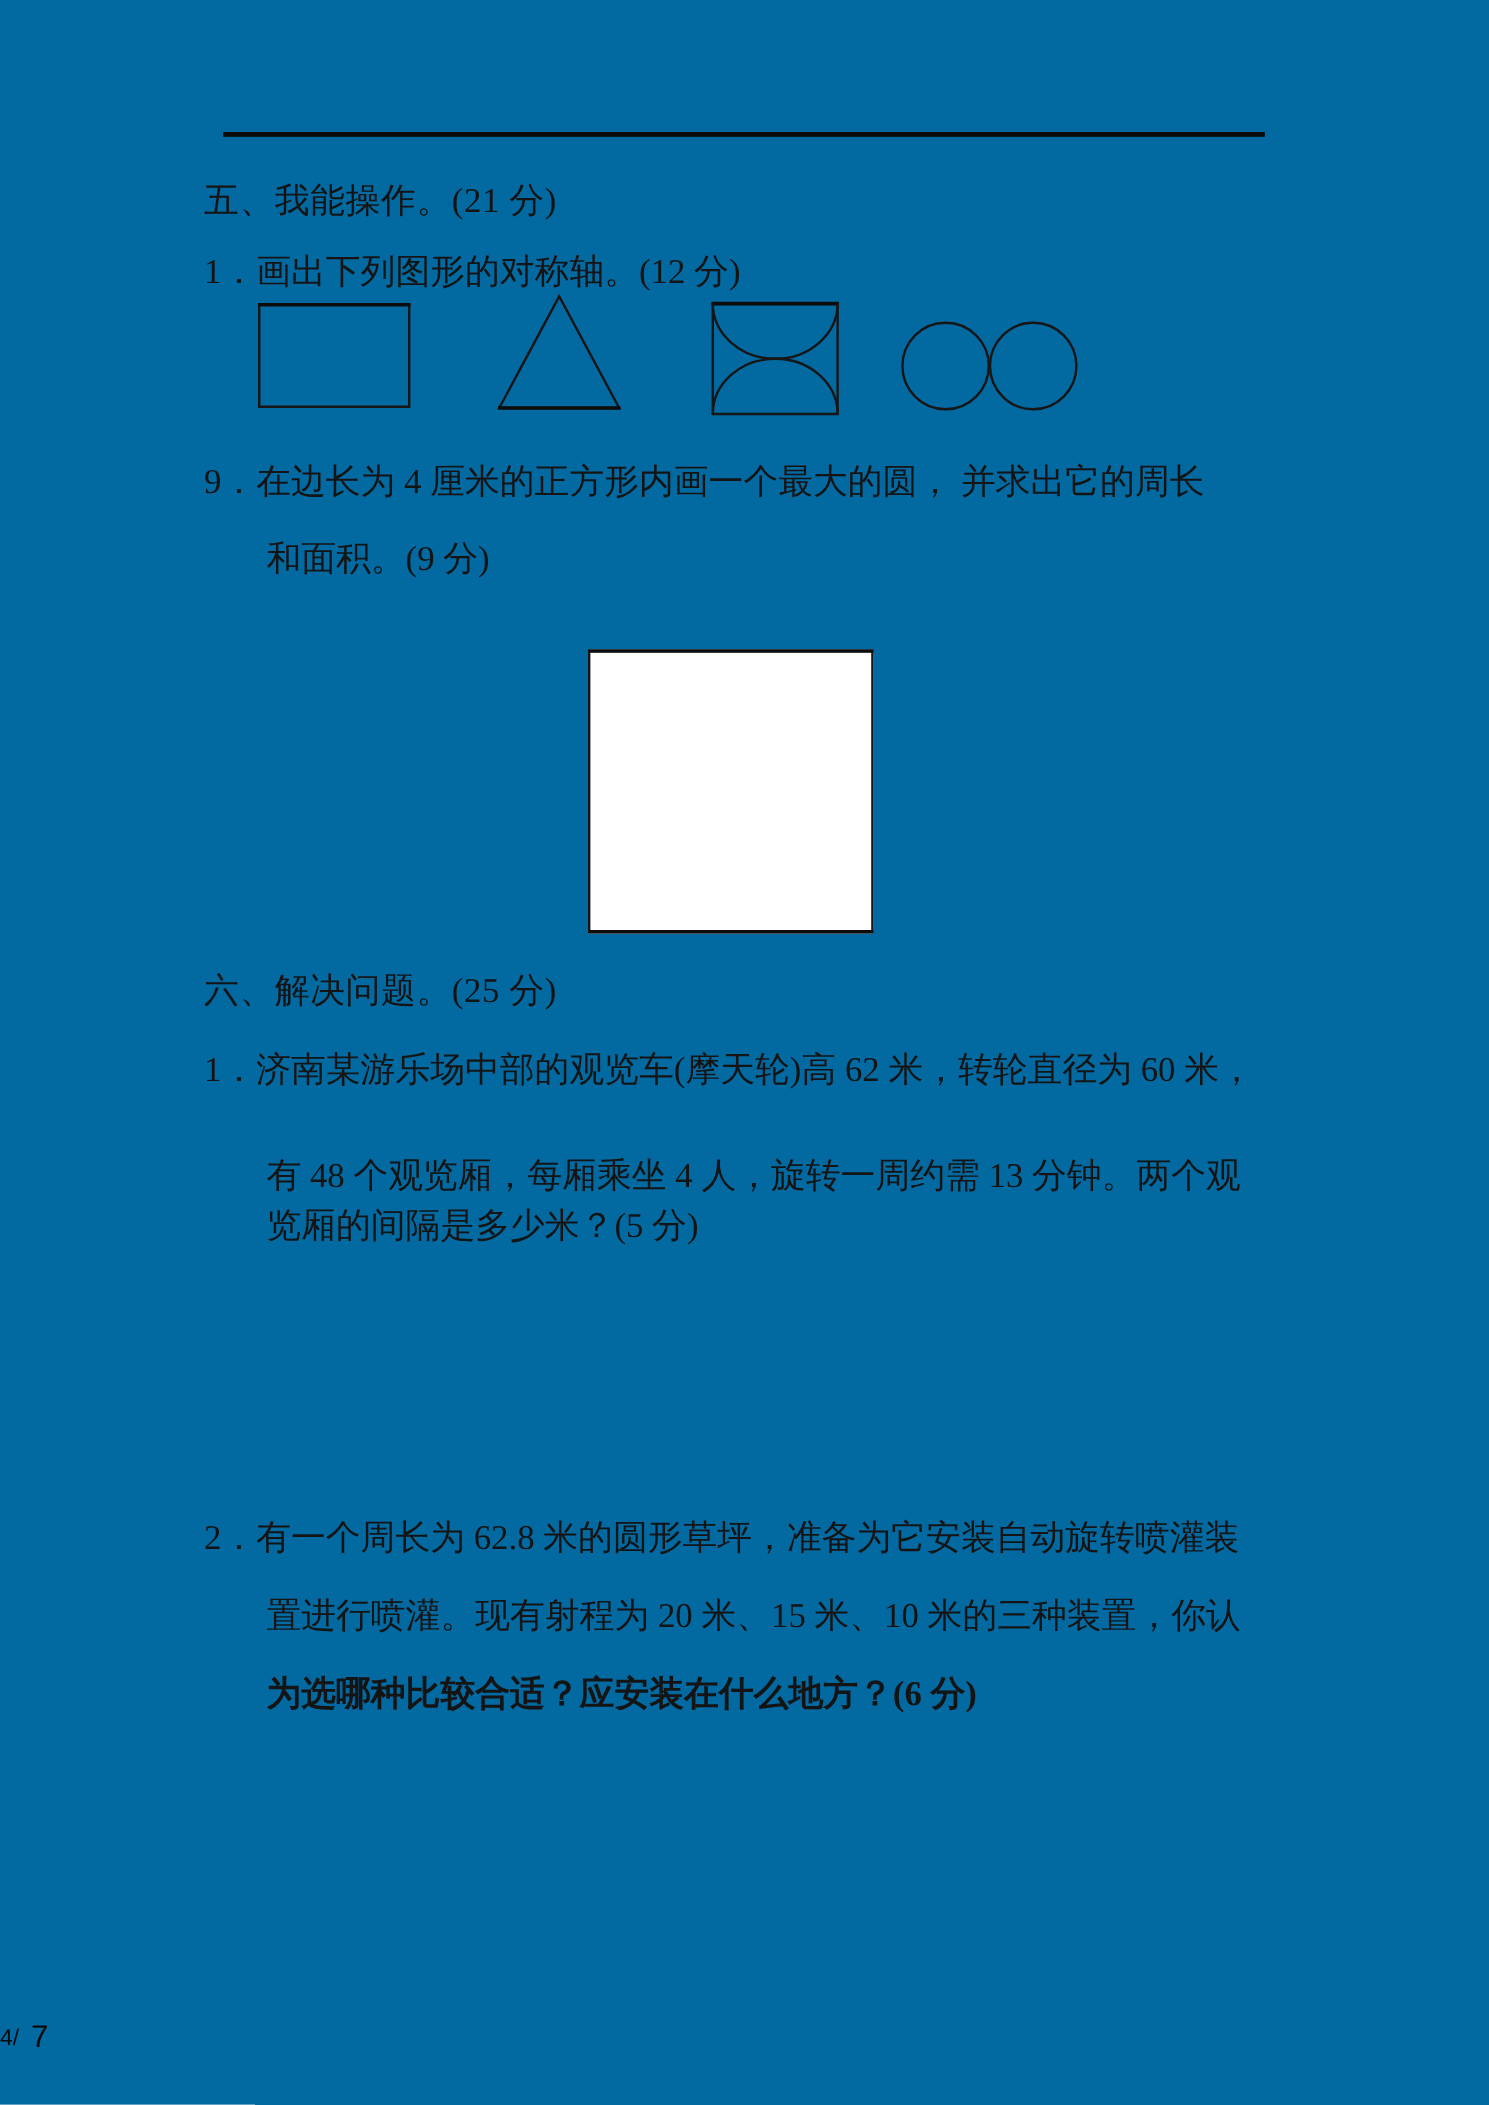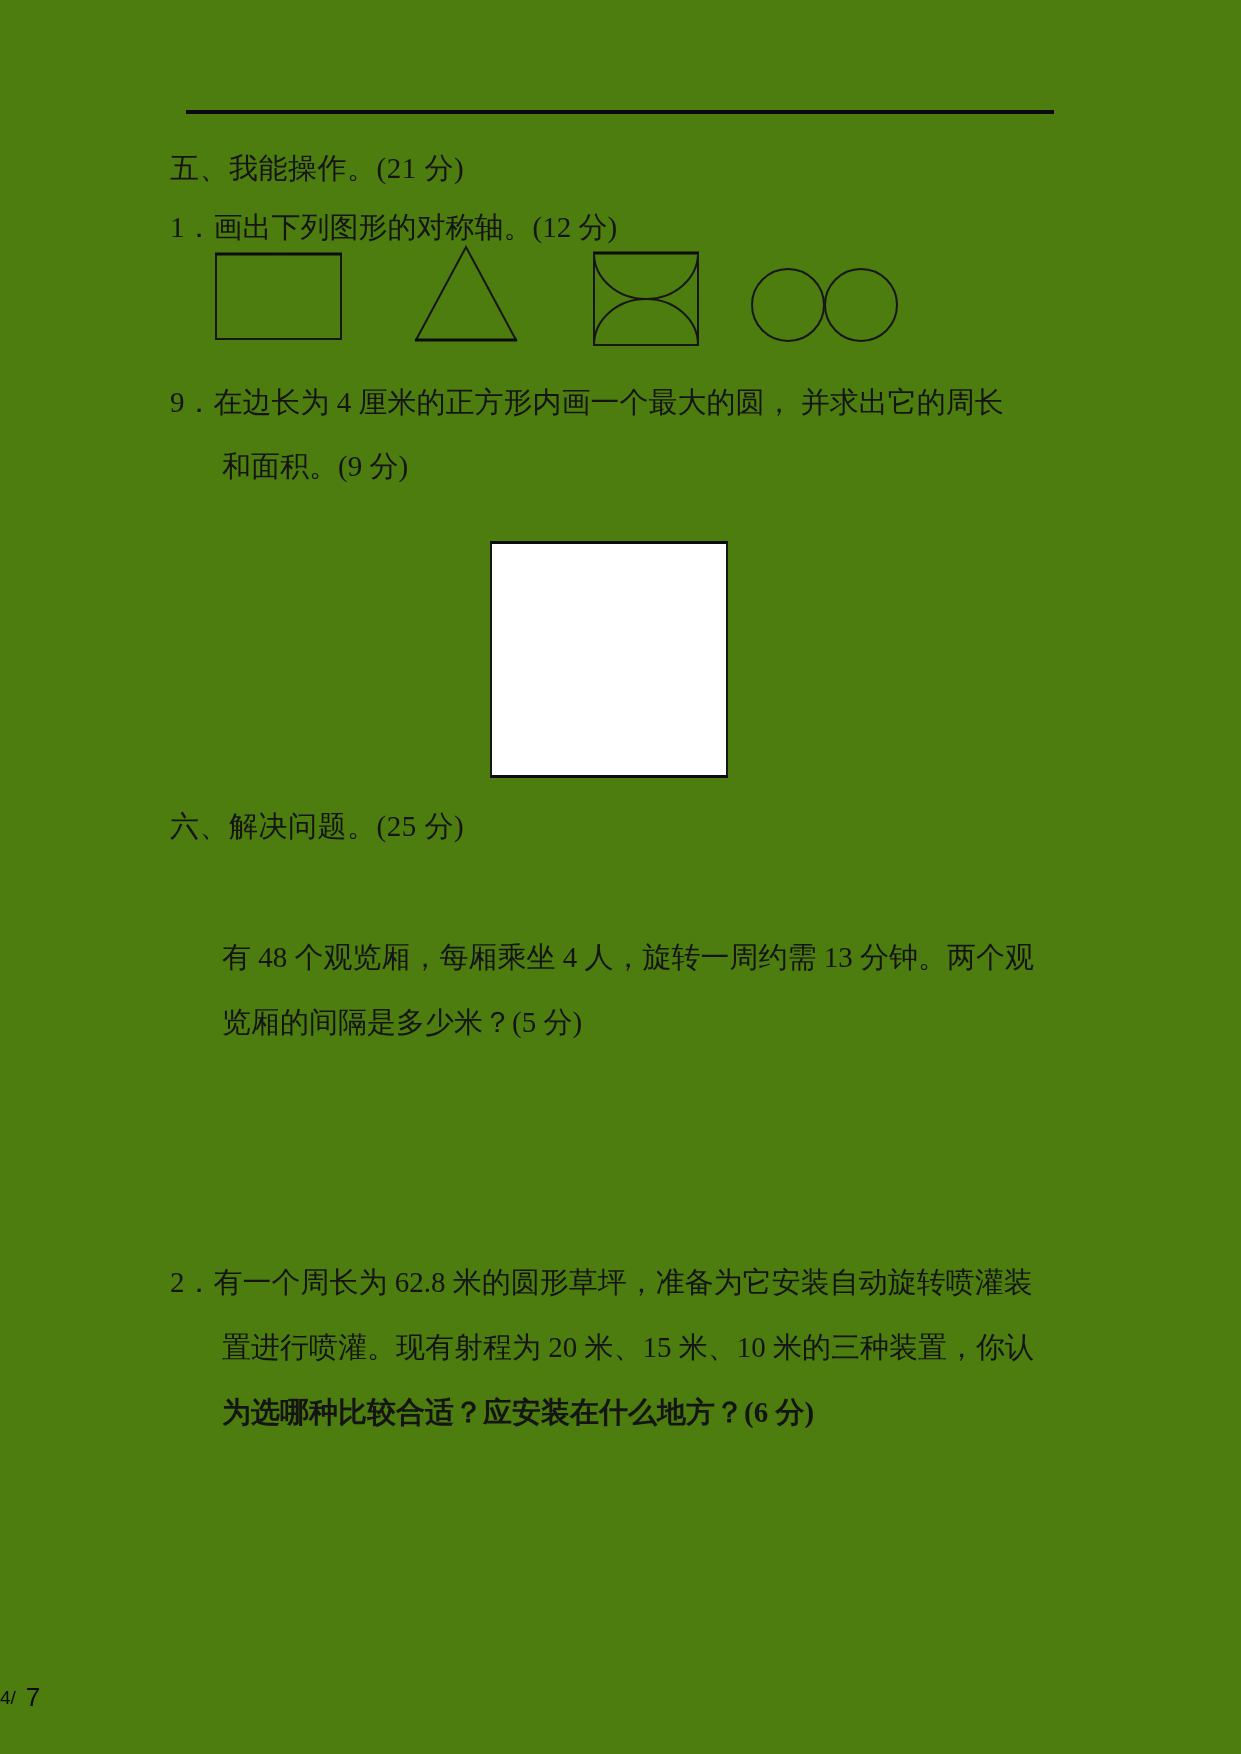--- a/index.html
+++ b/index.html
@@ -1,21 +1,21 @@
 <!DOCTYPE html>
 <html><head>
 <meta charset="utf-8">
 <style>
   * { margin: 0; padding: 0; box-sizing: border-box; }
   html, body { background: #ffffff; }
   .page {
     position: relative;
     width: 1241px;
     height: 1754px;
-    background: #4d7c0f;
+    background: #0369a1;
     font-family: "Liberation Serif", "DejaVu Serif", serif;
     color: #111111;
     overflow: hidden;
   }
   .rule {
     position: absolute;
     left: 186px; top: 110px;
     width: 868px; height: 4px;
     background: #0b0b0b;
   }
@@ -84,21 +84,22 @@
     <circle cx="111" cy="39" r="36" fill="none" stroke="#161616" stroke-width="2"></circle>
   </svg>
 
   <div class="tline" style="left:170px; top:386px;">9．在边长为 4 厘米的正方形内画一个最大的圆， 并求出它的周长</div>
   <div class="tline" style="left:222px; top:450px;">和面积。(9 分)</div>
 
   <div class="answer-square"></div>
 
   <div class="tline heading" style="left:170px; top:810px;">六、解决问题。(25 分)</div>
 
-  <div class="tline" style="left:222px; top:941px;">有 48 个观览厢，每厢乘坐 4 人，旋转一周约需 13 分钟。两个观</div>
+  <div class="tline" style="left:170px; top:876px;">1．济南某游乐场中部的观览车(摩天轮)高 62 米，转轮直径为 60 米，</div>
+  <div class="tline" style="left:222px; top:964px;">有 48 个观览厢，每厢乘坐 4 人，旋转一周约需 13 分钟。两个观</div>
   <div class="tline" style="left:222px; top:1006px;">览厢的间隔是多少米？(5 分)</div>
 
   <div class="tline" style="left:170px; top:1266px;">2．有一个周长为 62.8 米的圆形草坪，准备为它安装自动旋转喷灌装</div>
   <div class="tline" style="left:222px; top:1331px;">置进行喷灌。现有射程为 20 米、15 米、10 米的三种装置，你认</div>
   <div class="tline" style="left:222px; top:1396px;font-weight:bold;">为选哪种比较合适？应安装在什么地方？(6 分)</div>
 
   <div class="footer">
     <span class="pcur">4/</span><span class="ptot">7</span>
   </div>
 

